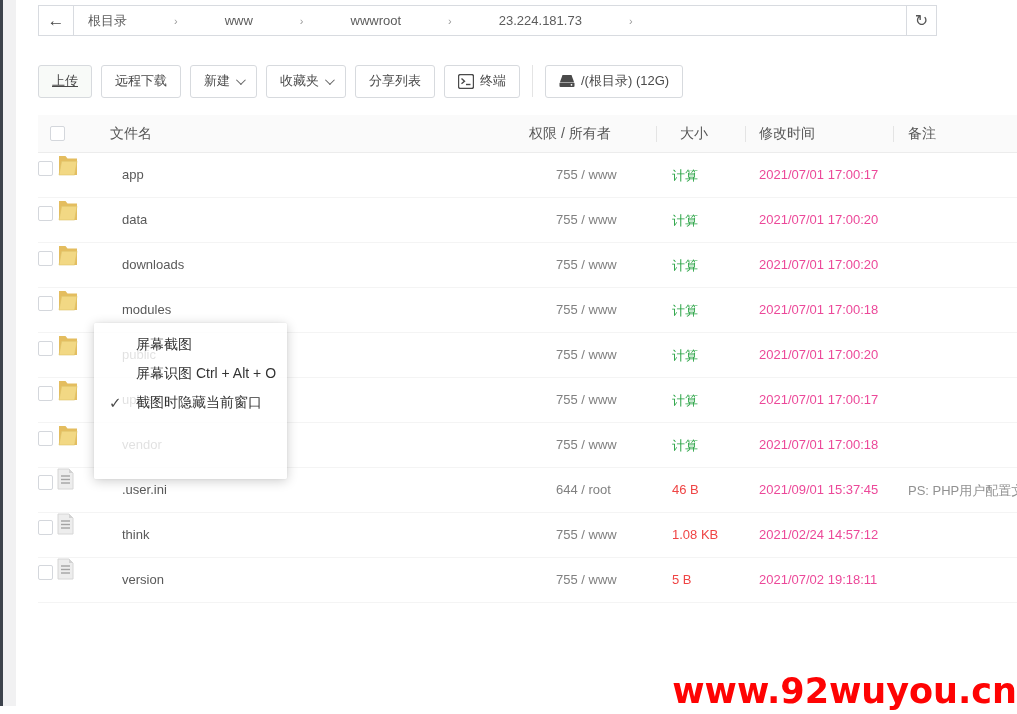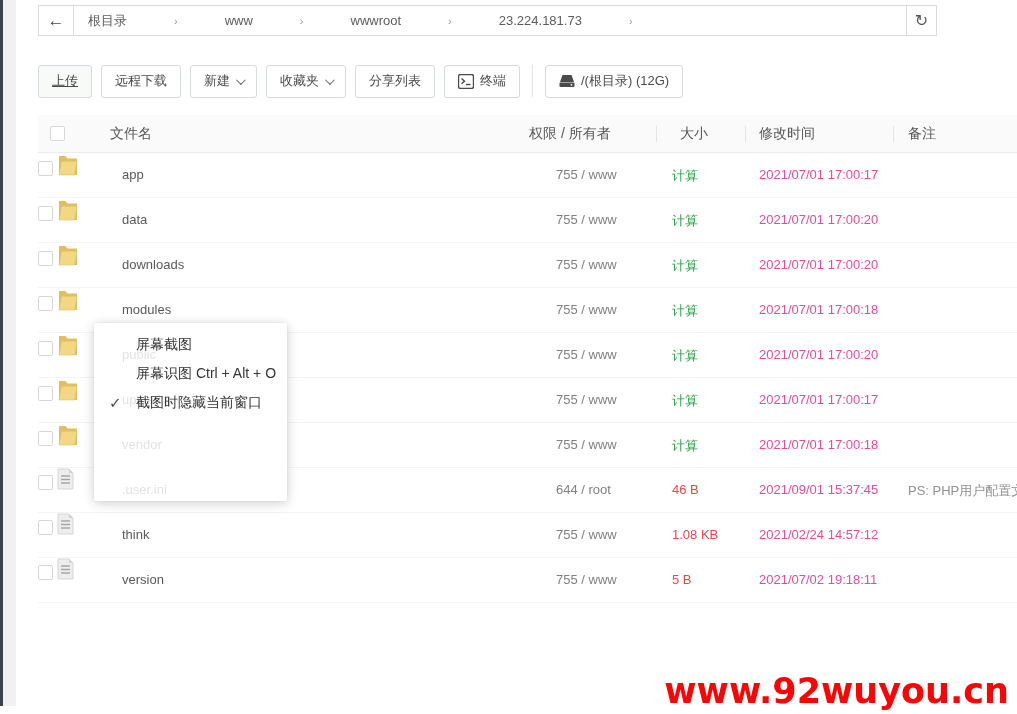--- a/index.html
+++ b/index.html
@@ -49,26 +49,26 @@
   .c-perm { left:507px; color:#808080;margin-left:11px; }
   .c-size { left:634px; color:#ef4444; }
   .c-size.calc { color:#27a343; cursor:pointer; }
   .c-mtime { left:721px; color:#ec4899; }
   .c-note { left:870px; color:#919191; }
 
   .cbx { width:15px; height:15px; background:#fff; border:1px solid #d4d7dc; border-radius:2px; display:inline-block; cursor:pointer; }
   .thead .cbx { position:absolute; left:12px; top:11px; }
 
   
-  .ctx-menu { position:absolute; left:94px; top:323px; width:193px; height:178px; background:rgba(255,255,255,0.82); box-shadow:0 2px 12px rgba(0,0,0,0.20), 0 0 2px rgba(0,0,0,0.08); border-radius:2px; padding:7px 0; z-index:20; }
+  .ctx-menu { position:absolute; left:94px; top:323px; width:193px; height:156px; background:rgba(255,255,255,0.82); box-shadow:0 2px 12px rgba(0,0,0,0.20), 0 0 2px rgba(0,0,0,0.08); border-radius:2px; padding:7px 0; z-index:20; }
   .menu-item { position:relative; height:29px; line-height:29px; padding-left:42px; font-size:14px; color:#333; cursor:pointer; white-space:nowrap; }
   .menu-check { position:absolute; left:15px; top:0; color:#4a4a4a; font-size:15px; }
 
   
-  .watermark { position:absolute; right:8px; bottom:0px; font-family:"DejaVu Sans","Liberation Sans",sans-serif; font-weight:bold; font-size:35px; color:#fe0303; letter-spacing:0px; line-height:1.3; }
+  .watermark { position:absolute; right:0; bottom:0px; font-family:"DejaVu Sans","Liberation Sans",sans-serif; font-weight:bold; font-size:35px; color:#fe0303; letter-spacing:0px; line-height:1.3; }
 </style>
 </head>
 <body>
 
 <div class="edge-dark"></div>
 <div class="edge-track"></div>
 
 <div class="pathbar">
   <div class="back-btn">
     <span>←</span>

